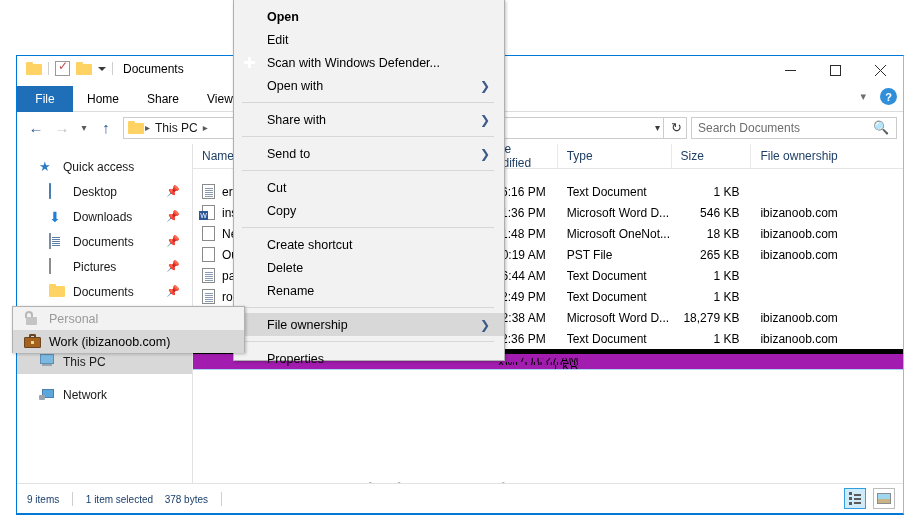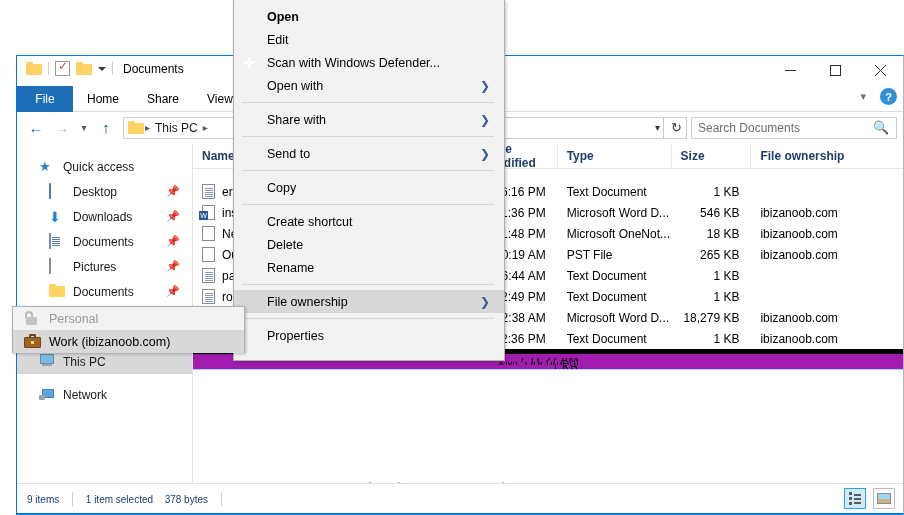--- a/index.html
+++ b/index.html
@@ -102,21 +102,21 @@
   }
   .navitem.indent { padding-left: 32px; }
   .navitem.selgrey { background: #d8d8d8; }
   .pin { position: absolute; right: 12px; color: #9aa3ad; font-size: 11px; }
   .ni-label { white-space: nowrap; }
 
   .ico { width: 16px; height: 16px; flex: 0 0 16px; position: relative; }
 
   
   .filepane { flex: 1; background: #fff; position: relative; overflow: hidden; }
-  .colhead { height: 25px; display: flex; border-bottom: 1px solid #e5e5e5; background: #fff; font-weight: bold; }
+  .colhead { height: 25px; display: flex; border-bottom: 1px solid #e5e5e5; background: #fff; }
   .ch { font-size: 12px; color: #1f3f66; display: flex; align-items: center; padding-left: 9px; border-right: 1px solid #e8e8e8; }
   .c-name { width: 300px; }
   .c-date { width: 85px; }
   .c-type { width: 120px; }
   .c-size { width: 84px; }
   .c-own { width: 160px; border-right: none; }
 
   .row { height: 21px; display: flex; align-items: center; font-size: 12px; color: #000; }
   .row.selected { background: #a21caf; border-top: 5px solid #000000; border-bottom: 1px solid #a8d8ef; height: 21px; flex-direction: column; }
   .cell { display: flex; align-items: center; padding-left: 9px; overflow: hidden; white-space: nowrap; }
@@ -523,20 +523,21 @@
     <div class="mi">
       <span>Share with</span>
       <span class="arrow">❯</span>
     </div>
     <div class="msep"></div>
     <div class="mi">
       <span>Send to</span>
       <span class="arrow">❯</span>
     </div>
     <div class="msep"></div>
+    <div class="mi">Cut</div>
     <div class="mi">Copy</div>
     <div class="msep"></div>
     <div class="mi">Create shortcut</div>
     <div class="mi">Delete</div>
     <div class="mi">Rename</div>
     <div class="msep"></div>
     <div class="mi hl">
       <span>File ownership</span>
       <span class="arrow">❯</span>
     </div>

